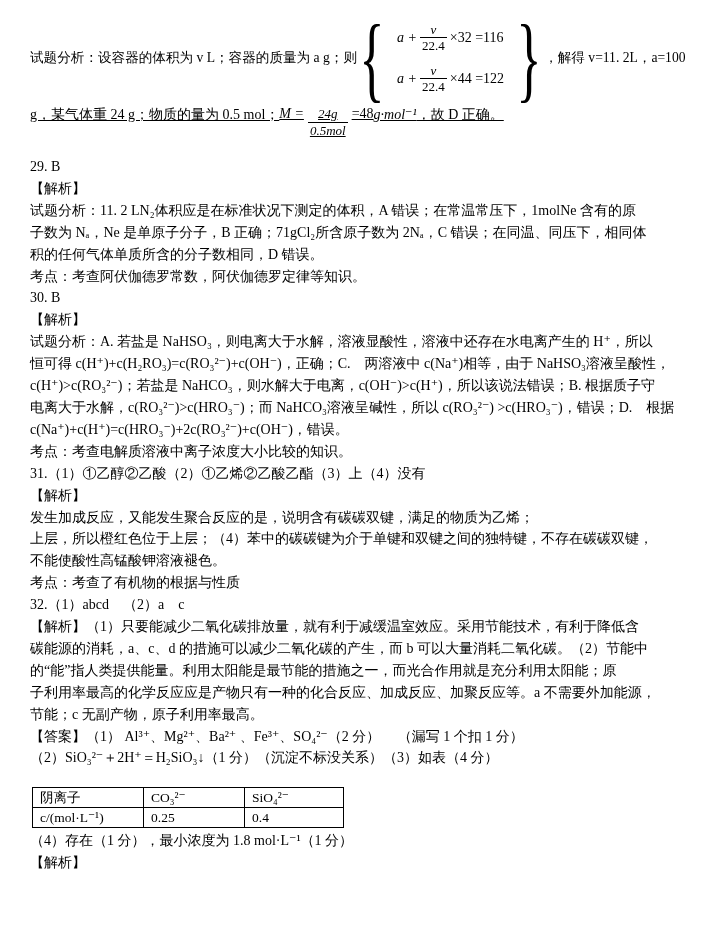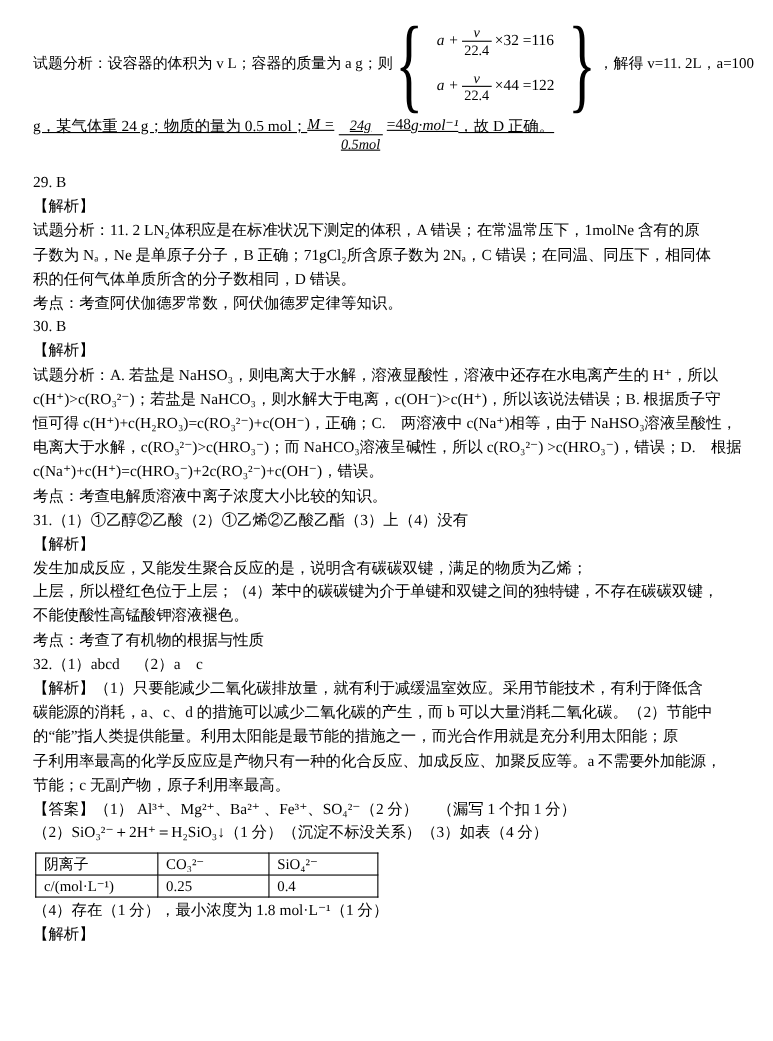--- a/index.html
+++ b/index.html
@@ -22,21 +22,21 @@
   .eqs{display:inline-flex;flex-direction:column;gap:10px;margin:0 10px;}
   .eqrow{display:inline-flex;align-items:center;gap:3px;font-size:14px;}
   .frac{display:inline-flex;flex-direction:column;text-align:center;vertical-align:middle;font-size:13px;line-height:15px;}
   .frac .num{border-bottom:1px solid #000;padding:0 5px;}
   .frac .den{padding:0 2px;}
   .it{font-style:italic;}
   
   .mblock{height:50px;display:flex;align-items:flex-start;font-size:14px;white-space:nowrap;text-decoration:underline;}
   .mblock .frac{font-size:13px;line-height:16px;margin:0 4px;}
   
-  table.anion{border-collapse:collapse;margin:6px 0 2px 2px;}
+  table.anion{border-collapse:collapse;margin:18px 0 2px 2px;}
   table.anion td{
     border:1.6px solid #000;font-size:13.5px;line-height:17px;
     padding:1px 7px;vertical-align:middle;
   }
   td.c1{width:96px;} td.c2{width:86px;} td.c3{width:84px;}
   .footer{
     position:absolute;bottom:6px;left:0;width:703px;text-align:center;
     font-size:13px;
   }
 </style>
@@ -84,22 +84,22 @@
 
   <p class="ln">29. B</p>
   <p class="ln">【解析】</p>
   <p class="ln">试题分析：11. 2 LN₂体积应是在标准状况下测定的体积，A 错误；在常温常压下，1molNe 含有的原</p>
   <p class="ln">子数为 Nₐ，Ne 是单原子分子，B 正确；71gCl₂所含原子数为 2Nₐ，C 错误；在同温、同压下，相同体</p>
   <p class="ln">积的任何气体单质所含的分子数相同，D 错误。</p>
   <p class="ln">考点：考查阿伏伽德罗常数，阿伏伽德罗定律等知识。</p>
   <p class="ln">30. B</p>
   <p class="ln">【解析】</p>
   <p class="ln">试题分析：A. 若盐是 NaHSO₃，则电离大于水解，溶液显酸性，溶液中还存在水电离产生的 H⁺，所以</p>
+  <p class="ln">恒可得 c(H⁺)+c(H₂RO₃)=c(RO₃²⁻)+c(OH⁻)，正确；C.　两溶液中 c(Na⁺)相等，由于 NaHSO₃溶液呈酸性，</p>
   <p class="ln">c(H⁺)&gt;c(RO₃²⁻)；若盐是 NaHCO₃，则水解大于电离，c(OH⁻)&gt;c(H⁺)，所以该说法错误；B. 根据质子守</p>
-  <p class="ln">恒可得 c(H⁺)+c(H₂RO₃)=c(RO₃²⁻)+c(OH⁻)，正确；C.　两溶液中 c(Na⁺)相等，由于 NaHSO₃溶液呈酸性，</p>
   <p class="ln">电离大于水解，c(RO₃²⁻)&gt;c(HRO₃⁻)；而 NaHCO₃溶液呈碱性，所以 c(RO₃²⁻) &gt;c(HRO₃⁻)，错误；D.　根据</p>
   <p class="ln">c(Na⁺)+c(H⁺)=c(HRO₃⁻)+2c(RO₃²⁻)+c(OH⁻)，错误。</p>
   <p class="ln">考点：考查电解质溶液中离子浓度大小比较的知识。</p>
   <p class="ln">31.（1）①乙醇②乙酸（2）①乙烯②乙酸乙酯（3）上（4）没有</p>
   <p class="ln">【解析】</p>
   <p class="ln">发生加成反应，又能发生聚合反应的是，说明含有碳碳双键，满足的物质为乙烯；</p>
   <p class="ln">上层，所以橙红色位于上层；（4）苯中的碳碳键为介于单键和双键之间的独特键，不存在碳碳双键，</p>
   <p class="ln">不能使酸性高锰酸钾溶液褪色。</p>
   <p class="ln">考点：考查了有机物的根据与性质</p>
   <p class="ln">32.（1）abcd　（2）a　c</p>

